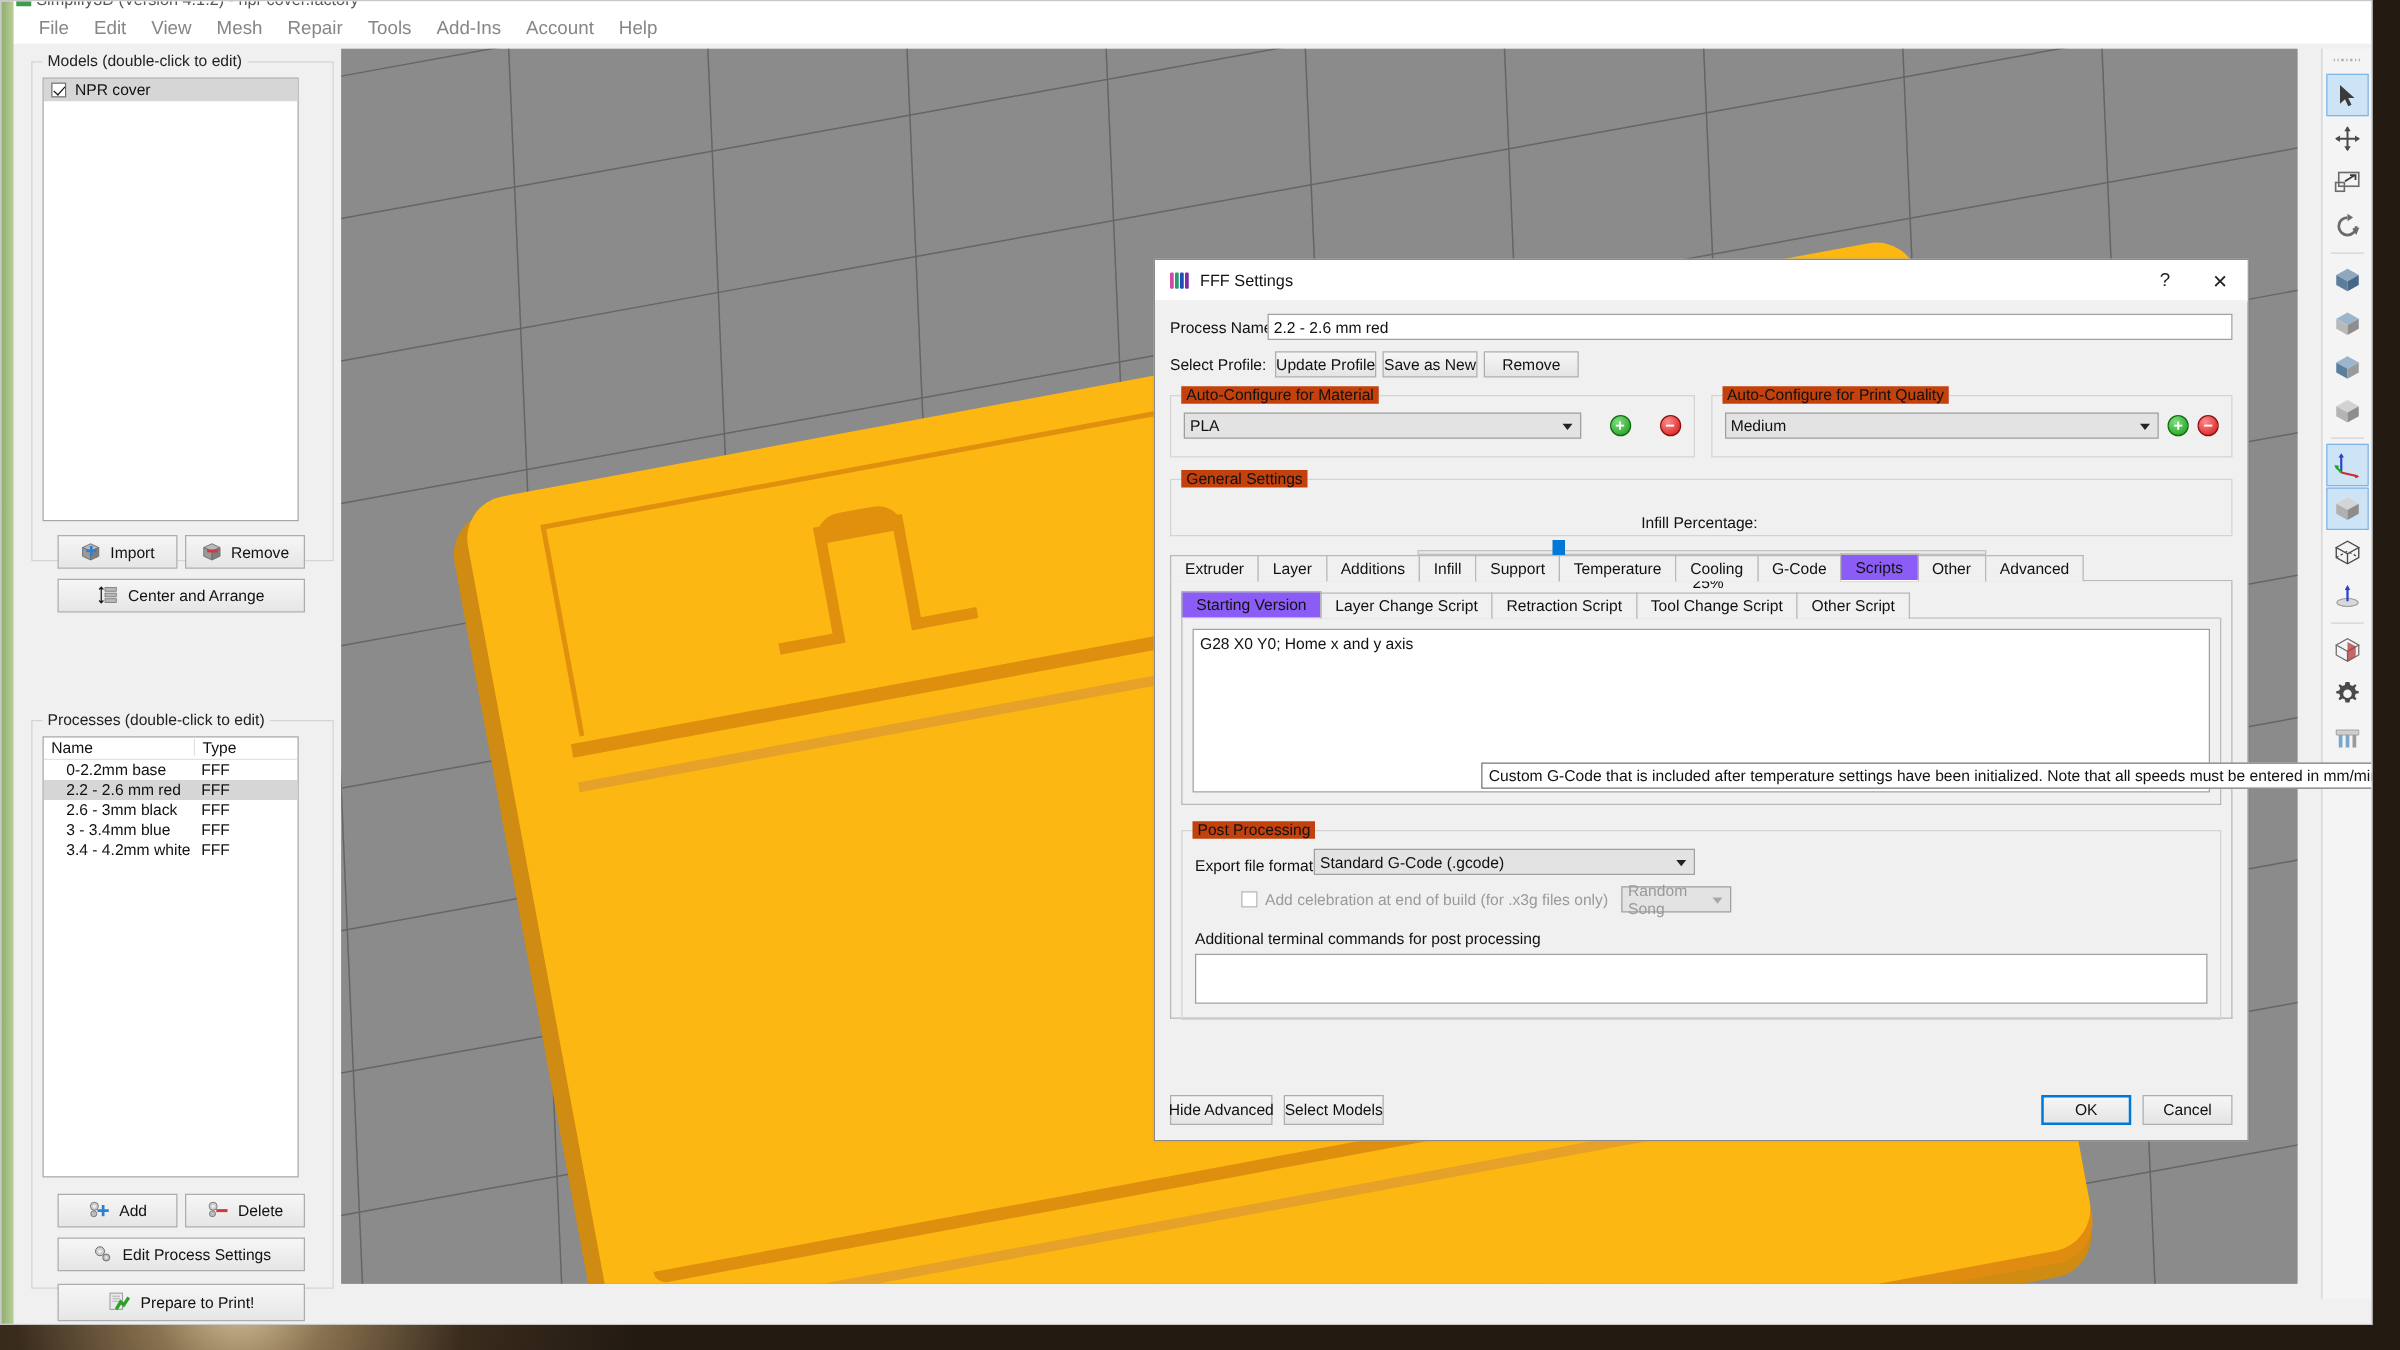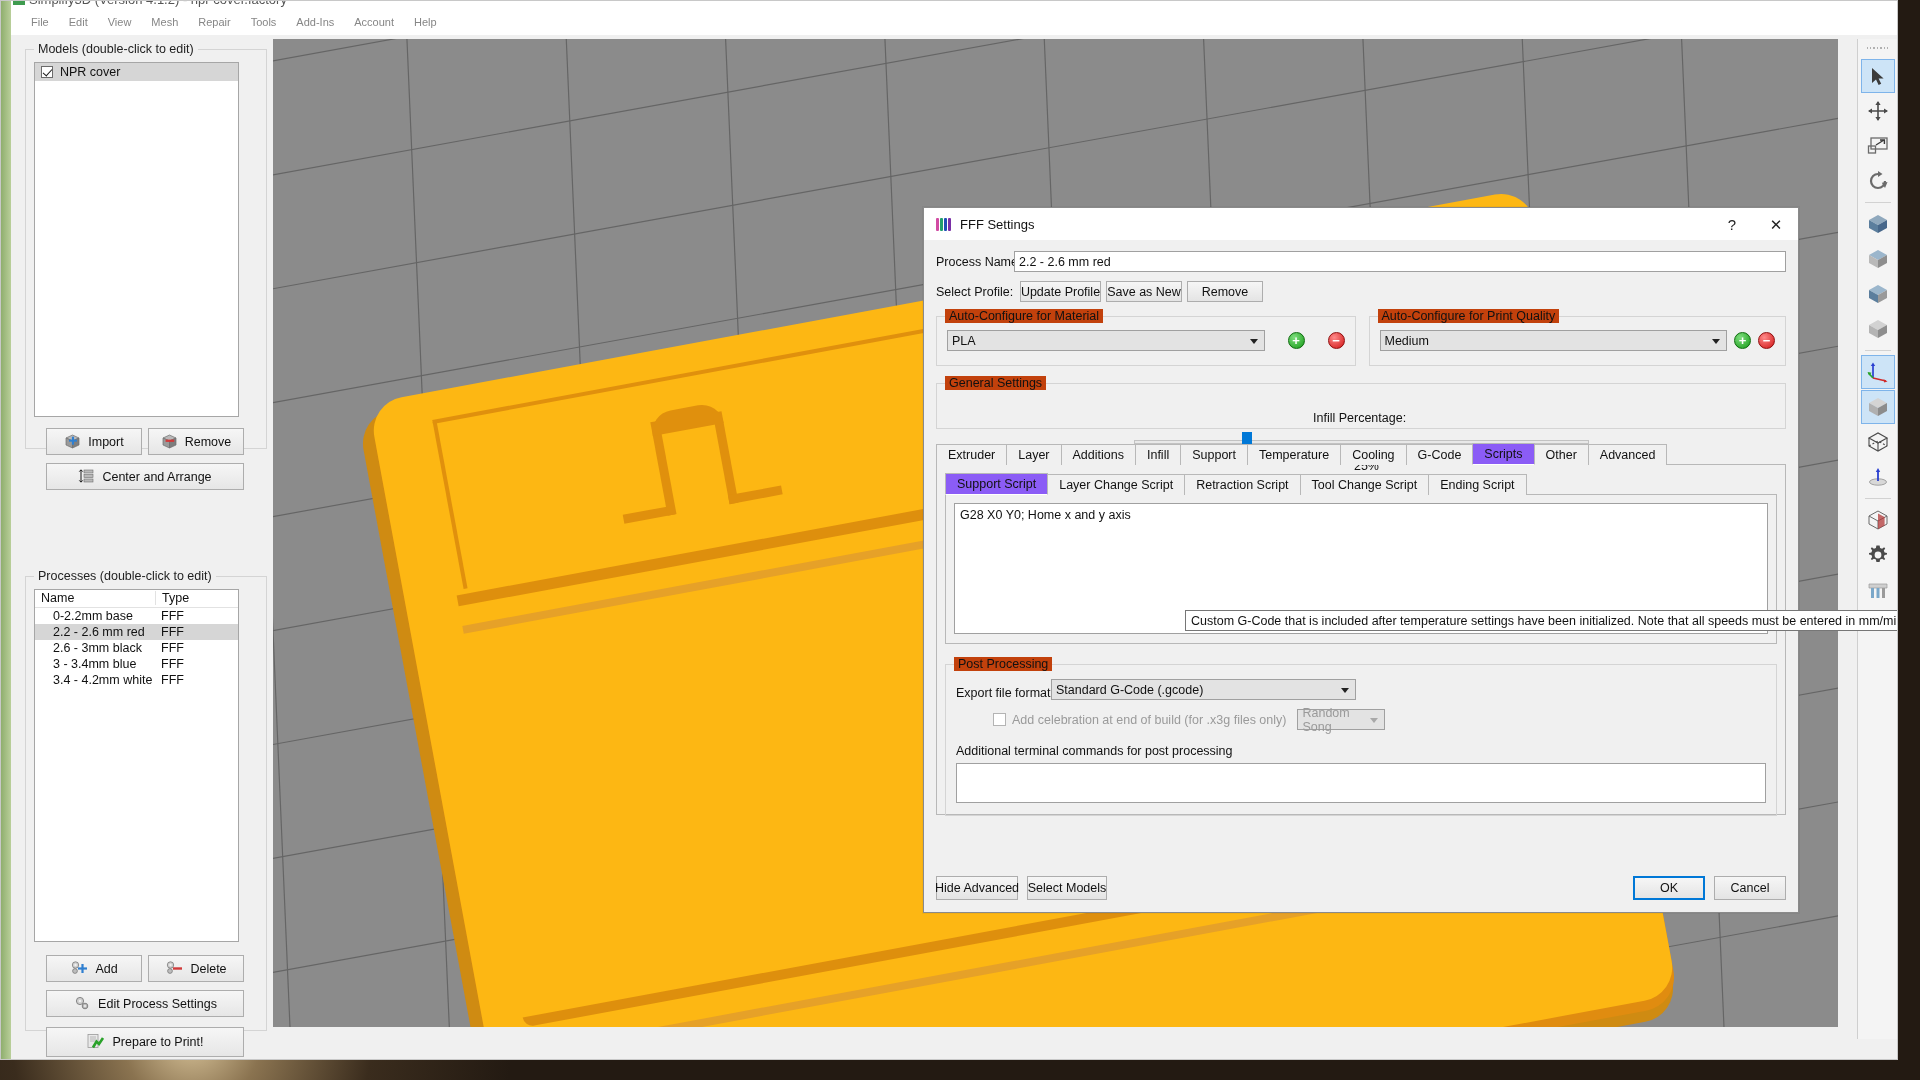--- a/index.html
+++ b/index.html
@@ -53,21 +53,21 @@
     background: #3f9b4f;
   }
   
   #menubar {
     position: absolute; left: 10px; top: 8px; right: 0; height: 26px;
     background: #ffffff;
     display: flex; align-items: center;
     padding-left: 10px;
   }
   #menubar .mi {
-    font-size: 11px; color: #868686;
+    font-size: 15px; color: #868686;
     padding: 2px 10px;
     cursor: default;
     white-space: nowrap;
   }
 
   
   #content {
     position: absolute; left: 10px; top: 34px; right: 0; bottom: 0;
     background: #f0f0f0;
   }
@@ -764,25 +764,25 @@
             <div class="tab">Cooling</div>
             <div class="tab">G-Code</div>
             <div class="tab active">Scripts</div>
             <div class="tab">Other</div>
             <div class="tab">Advanced</div>
           </div>
 
           <div class="tabpanel" style="height:350px;">
 
             <div class="subtabs">
-              <div class="tab active">Support Script</div>
+              <div class="tab active">Starting Version</div>
               <div class="tab">Layer Change Script</div>
               <div class="tab">Retraction Script</div>
               <div class="tab">Tool Change Script</div>
-              <div class="tab">Ending Script</div>
+              <div class="tab">Other Script</div>
             </div>
 
             <div style="border:1px solid #b8b8b8; border-top:none; background:#f0f0f0; padding:8px 8px 9px 8px;">
               <div class="scriptarea">
                 <span>G28 X0 Y0; Home x and y axis</span>
               </div>
             </div>
 
             <div class="fieldset" style="margin-top:20px; height:152px;">
               <div class="fs-title">Post Processing</div>

